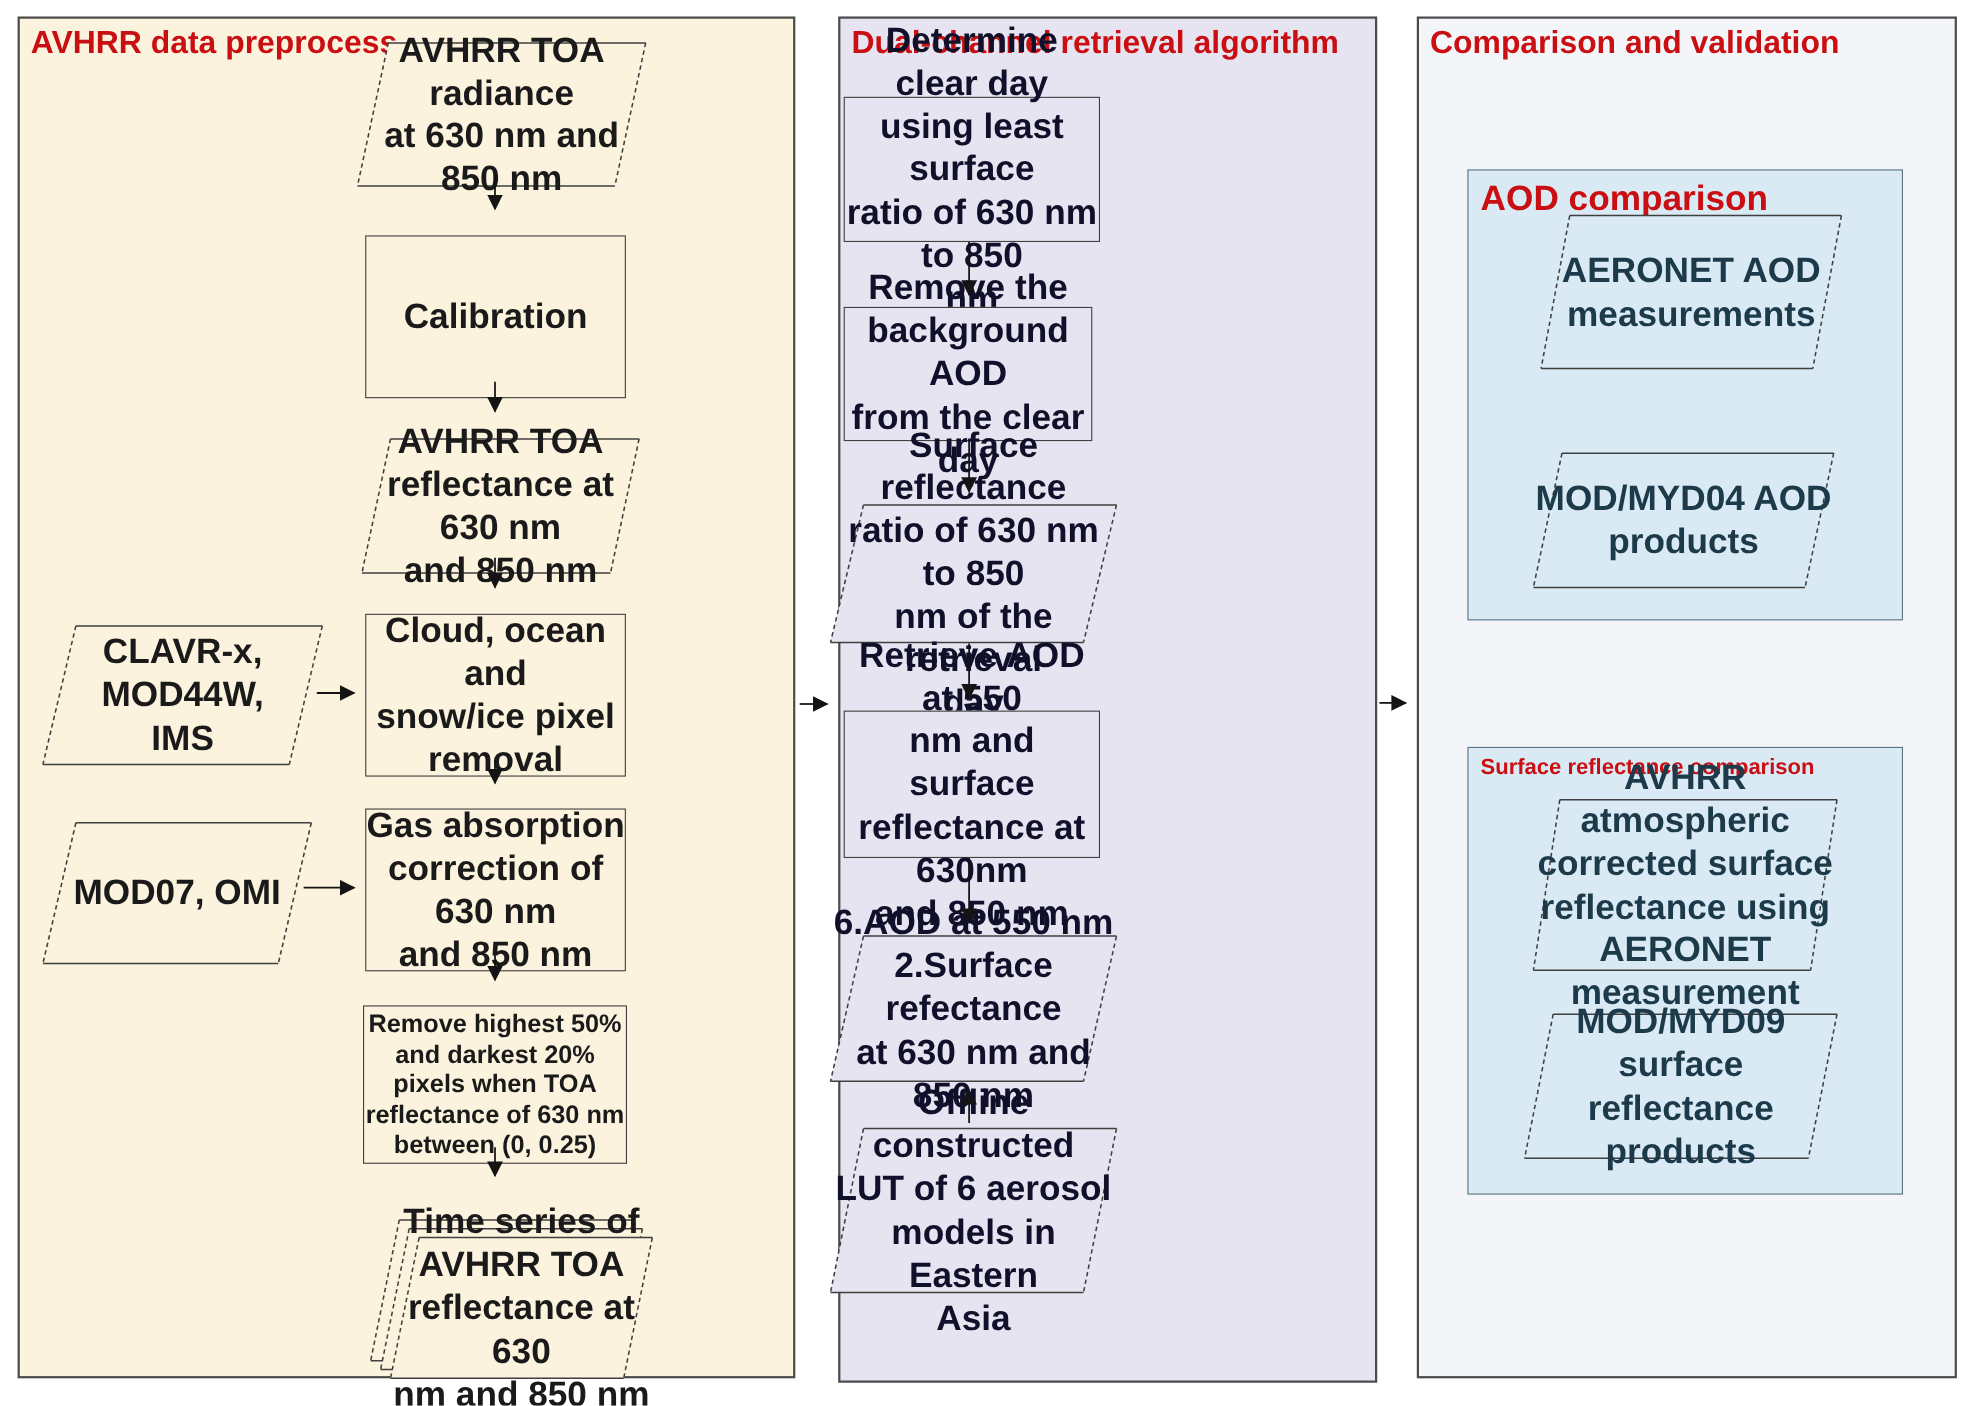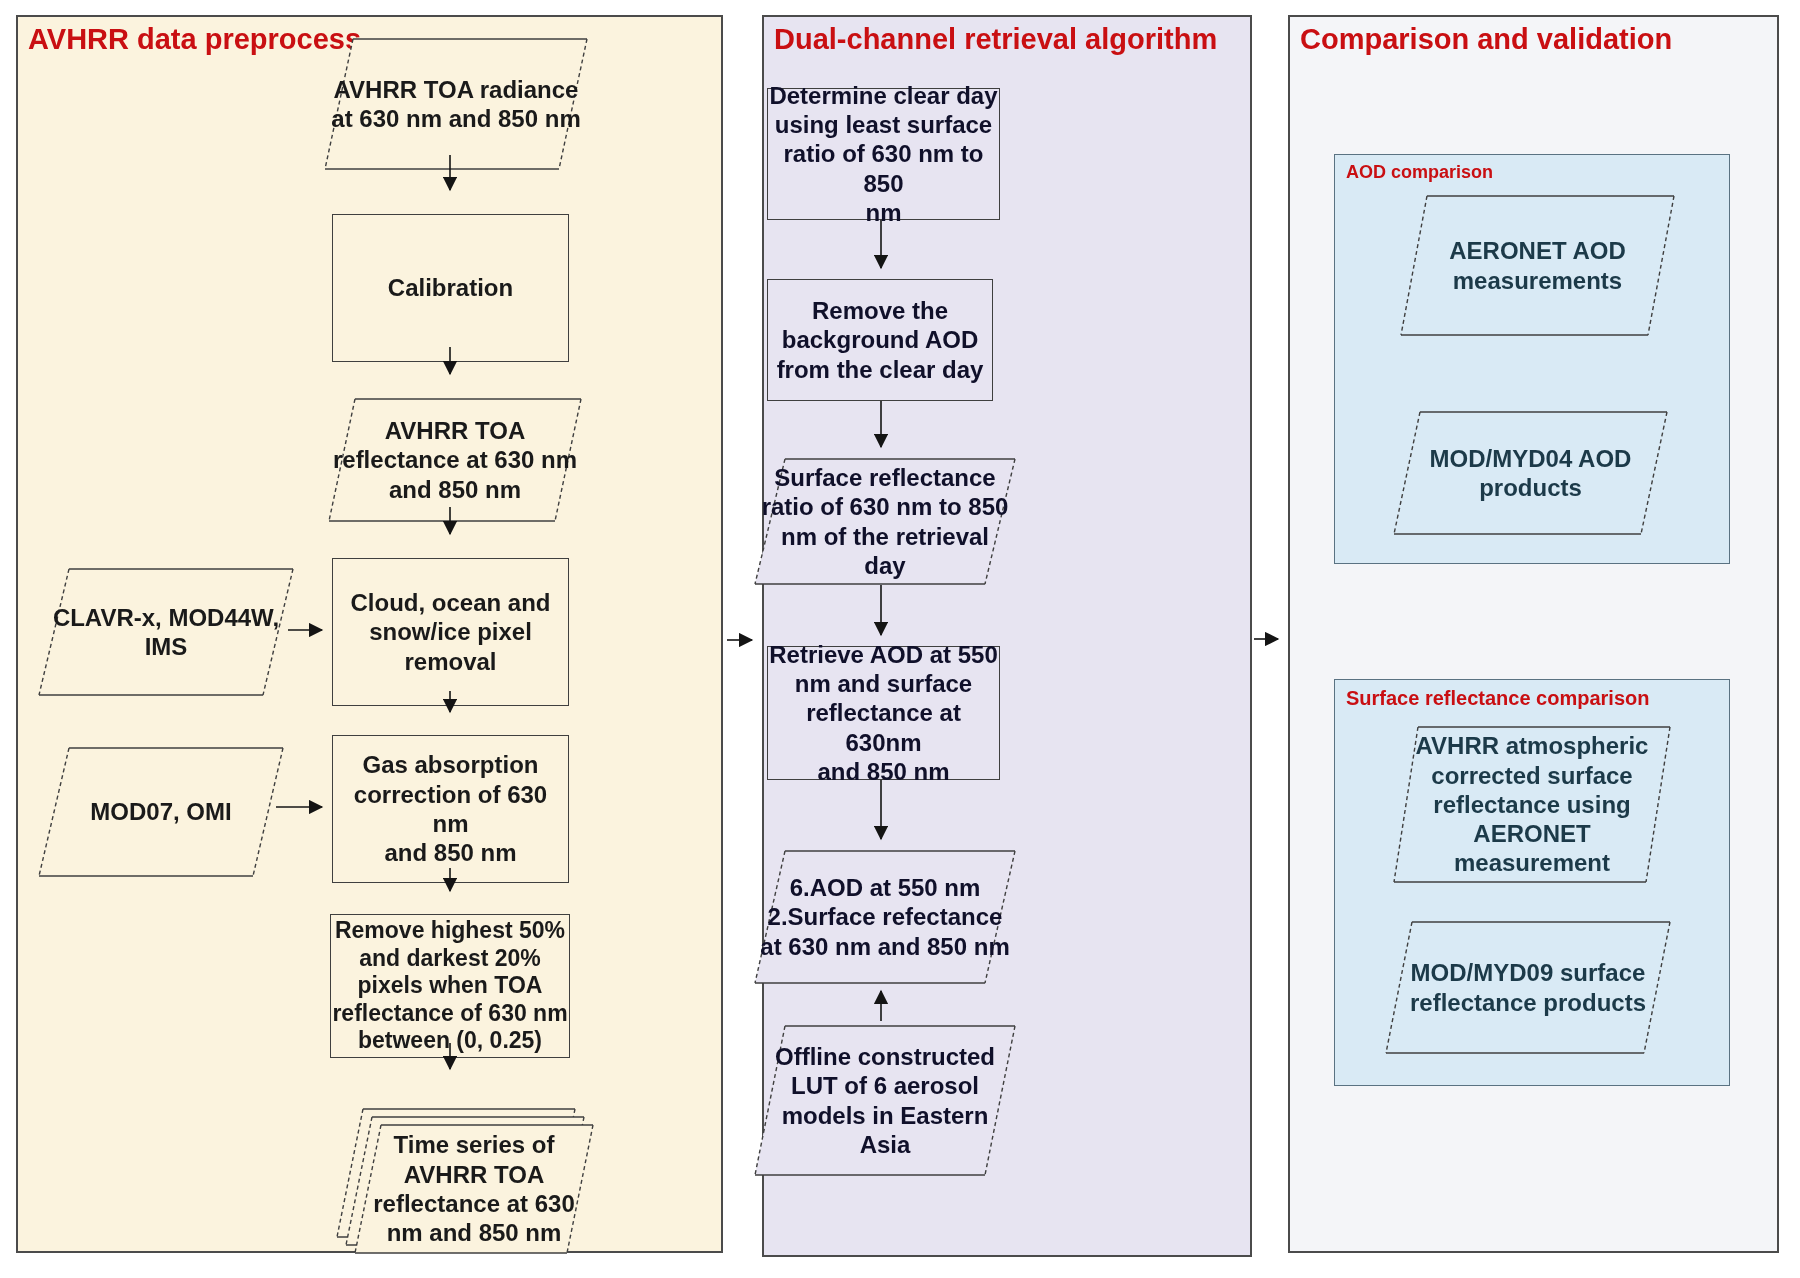--- a/index.html
+++ b/index.html
@@ -10,25 +10,25 @@
   html,body{margin:0;padding:0;background:#FFFFFF;}
   .canvas{position:relative;width:1800px;height:1278px;background:#FFFFFF;overflow:hidden;
           font-family:"Liberation Sans","DejaVu Sans",sans-serif;font-weight:bold;}
   .panel{position:absolute;box-sizing:border-box;border:2px solid var(--panelborder);}
   .panel.left{background:var(--cream);}
   .panel.middle{background:var(--lavender);}
   .panel.right{background:var(--panelgray);padding-left:39px;}
   .panel-title{position:absolute;top:6px;left:10px;font-size:29px;color:var(--red);white-space:nowrap;}
   .group{position:absolute;box-sizing:border-box;border:1.5px solid var(--blueborder);background:var(--lightblue);}
   .group-title{position:absolute;top:7px;left:11px;color:var(--red);white-space:nowrap;}
-  .group-title.big{font-size:18px;}
+  .group-title.big{font-size:32px;}
   .group-title.small{font-size:20px;}
   .node{position:absolute;box-sizing:border-box;}
   .node .txt{position:absolute;inset:0;display:flex;align-items:center;justify-content:center;
-             text-align:center;white-space:pre-line;font-size:24px;line-height:1.22;}
+             text-align:center;white-space:pre-line;font-size:32px;line-height:1.22;}
   .node.rect{border:1.5px solid var(--border);}
   .left  .node.rect{background:var(--cream);}
   .middle .node.rect{background:var(--lavender);}
   .left  .txt{color:var(--textdark);}
   .middle .txt{color:var(--textnavy);}
   .right .txt{color:var(--textslate);}
   .node svg.shape{position:absolute;inset:0;width:100%;height:100%;overflow:visible;}
   .left  svg.shape polygon{fill:var(--cream);}
   .middle svg.shape polygon{fill:var(--lavender);}
   .right svg.shape polygon{fill:var(--lightblue);}

